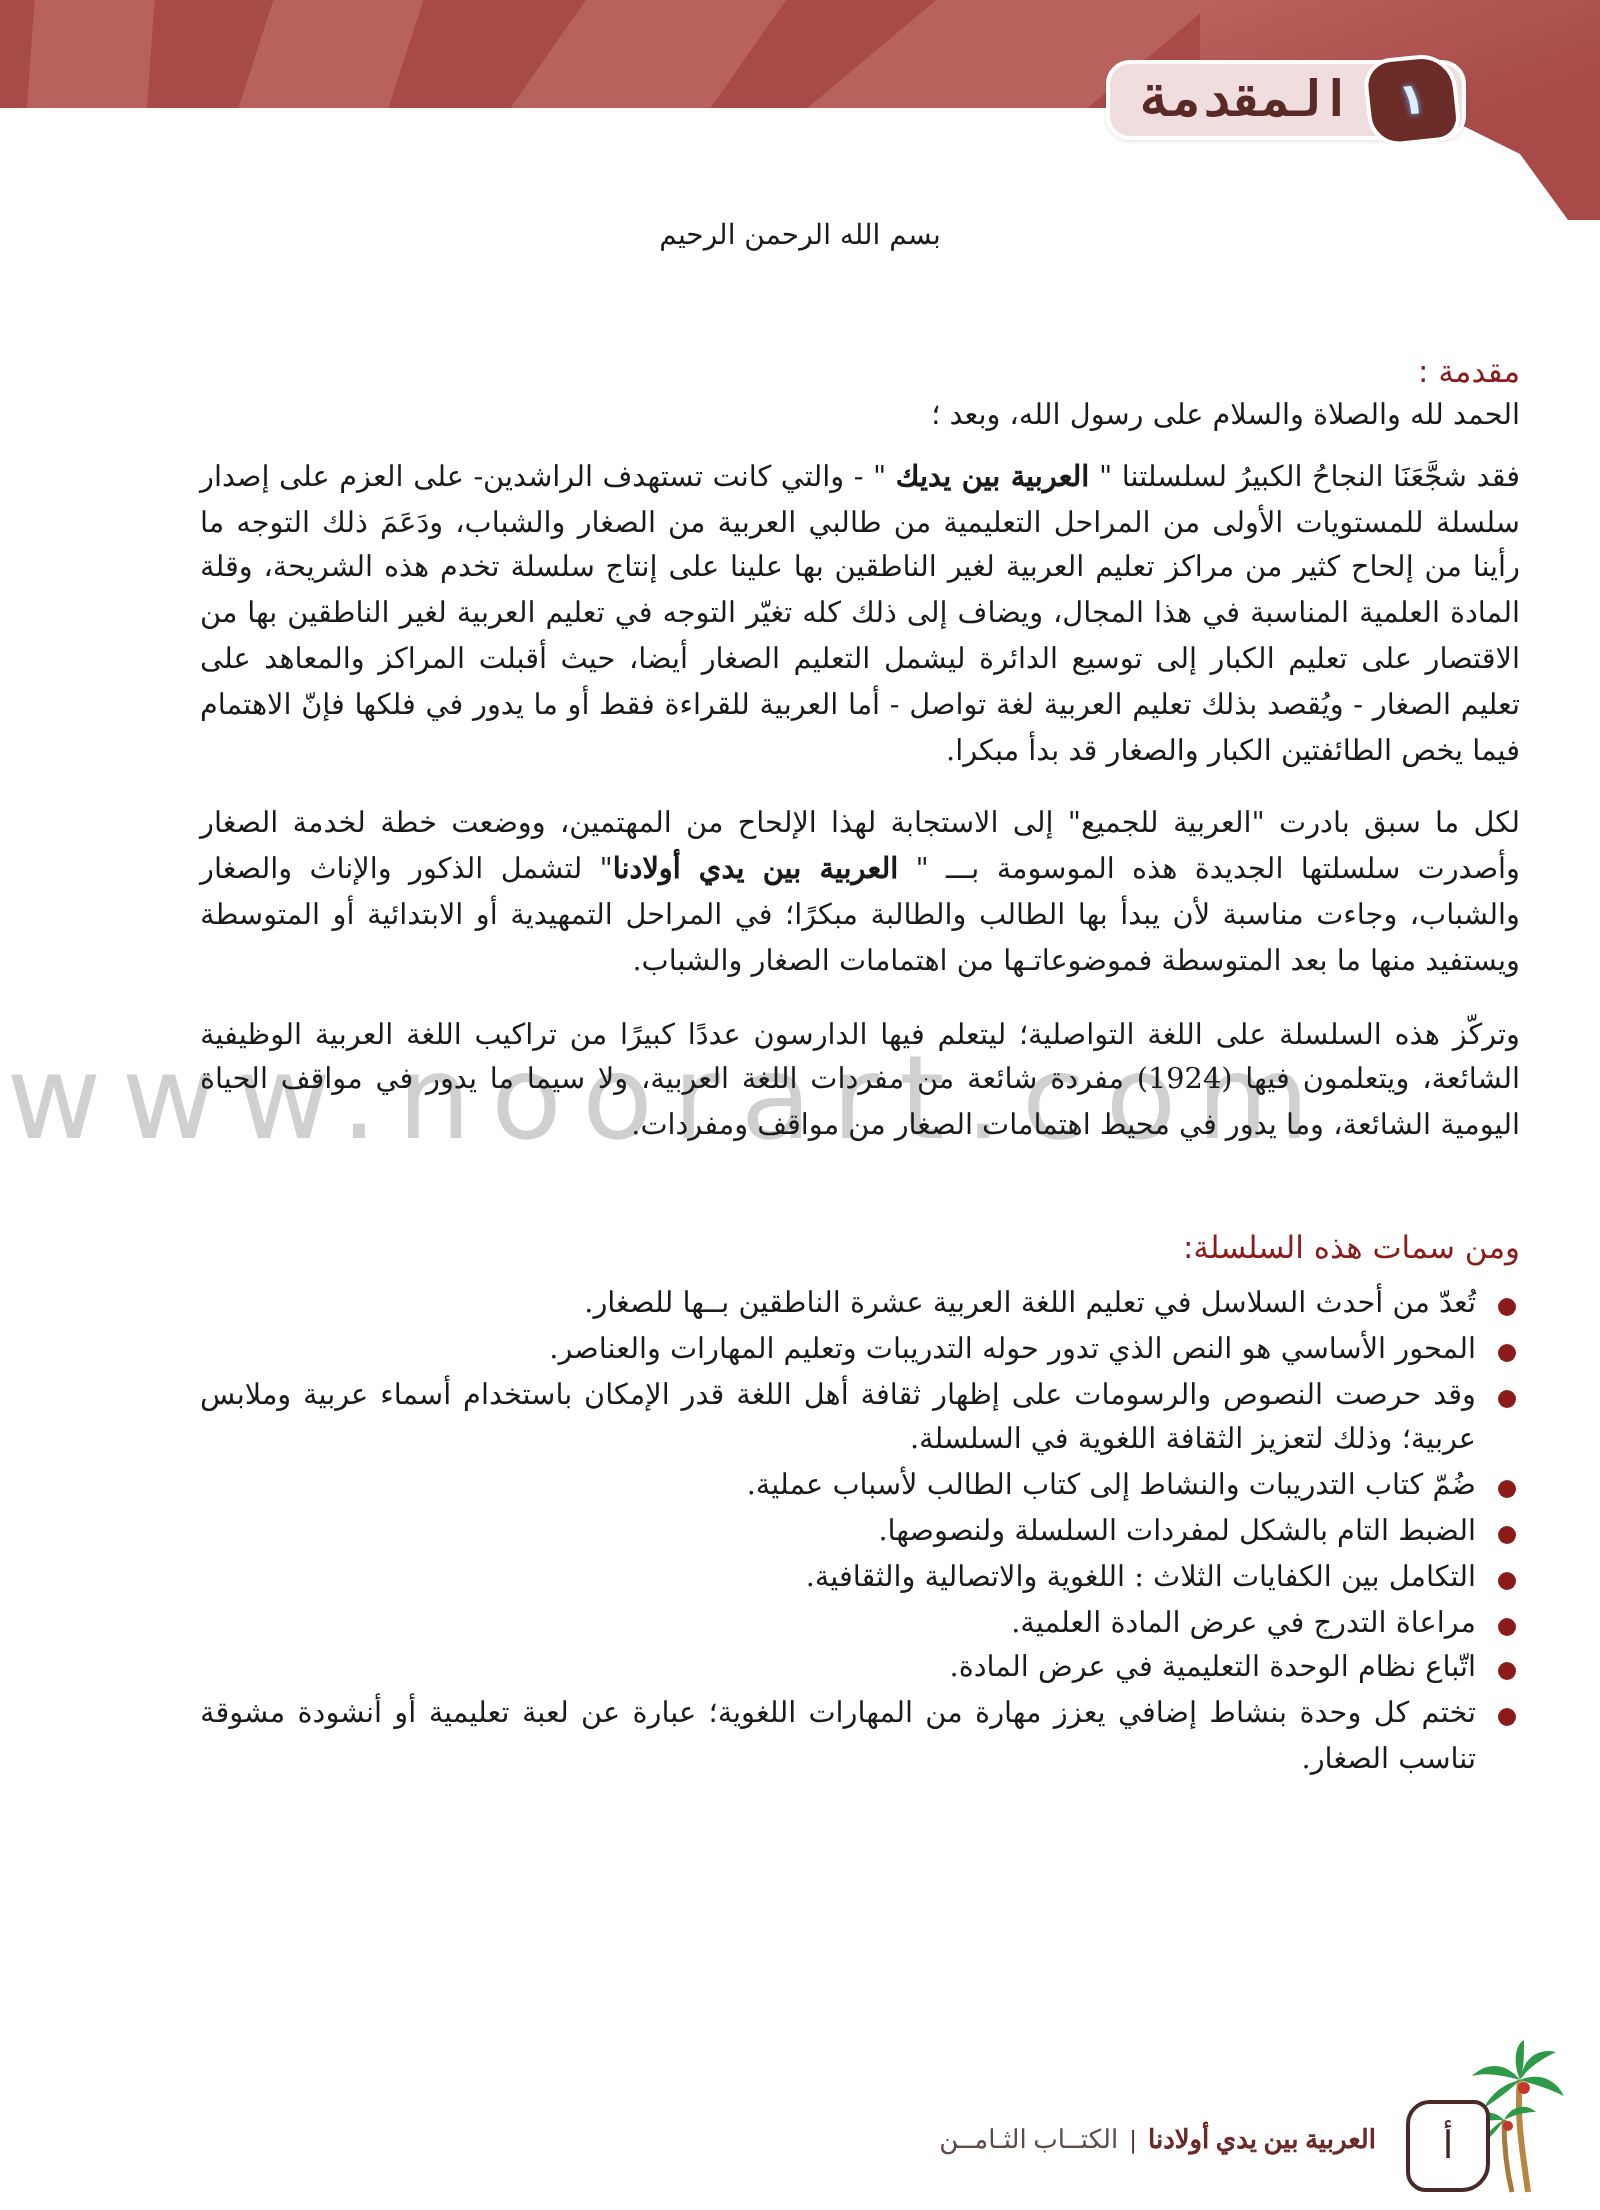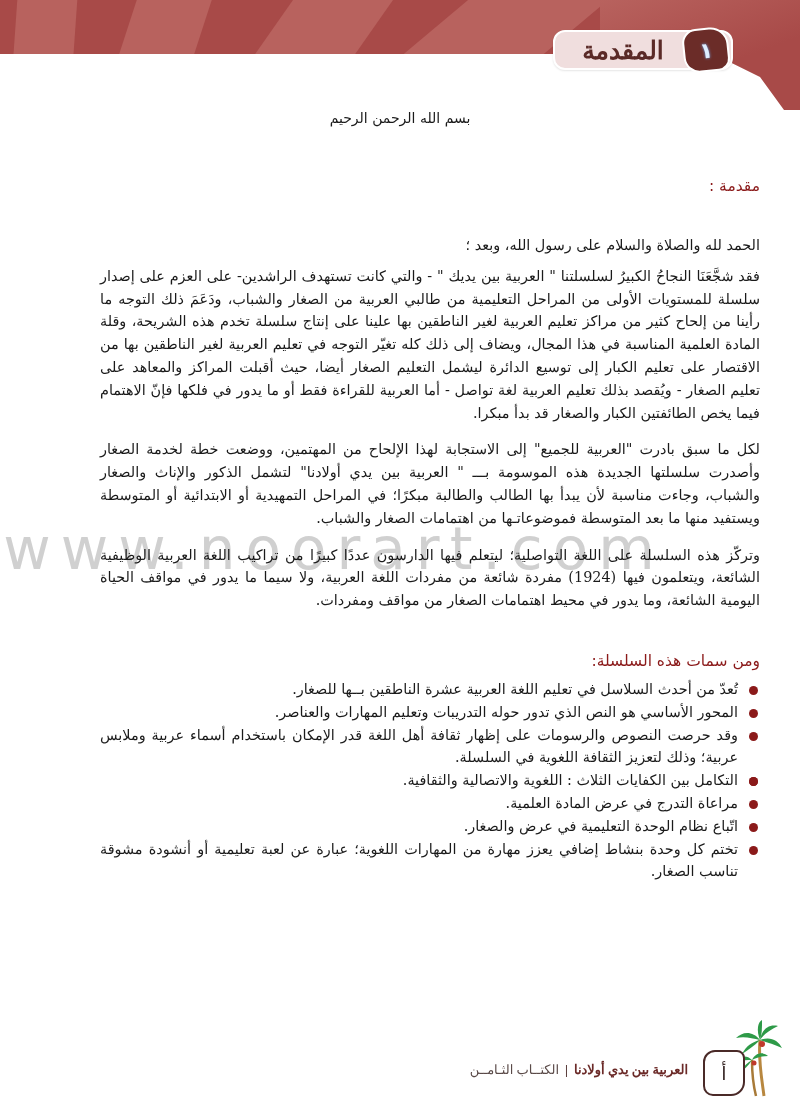--- a/index.html
+++ b/index.html
@@ -17,21 +17,21 @@
       background: linear-gradient(160deg, #b8625e 0%, #a84a48 60%);
       clip-path: polygon(0 0, 100% 0, 100% 100%, 92% 100%, 80% 70%, 60% 52%, 30% 49%, 0 49%);
     }
     .title-pill {
       position: absolute; left: 553px; top: 30px; width: 180px; height: 40px;
       background: #f0dede; border-radius: 12px; border: 2px solid #ffffff;
       display: flex; align-items: center; justify-content: center;
       box-shadow: 0 1px 2px rgba(0,0,0,0.1);
     }
     .title-text {
-      font-family: Liberation Serif, serif; font-weight: bold; font-size: 25px; color: #5a2a27;
+      font-family: Liberation Mono, monospace; font-weight: bold; font-size: 25px; color: #5a2a27;
       direction: rtl; margin-right: 40px;
     }
     .chapter-badge {
       position: absolute; left: 683px; top: 28px; width: 46px; height: 44px;
       background: #6b2c28; border-radius: 14px 18px 12px 16px; border: 2px solid #ffffff;
       transform: rotate(-6deg);
       display: flex; align-items: center; justify-content: center;
     }
     .chapter-num {
       font-family: "DejaVu Sans", sans-serif; font-weight: bold; font-size: 22px; color: #dfeeff;
@@ -46,22 +46,22 @@
 
     
     .content {
       position: absolute; left: 100px; width: 660px; top: 175px; direction: rtl; text-align: justify;
       font-family: "DejaVu Serif", serif; font-size: 14.4px; line-height: 22.8px;
     }
     .section-heading {
       color: #8b1a1a; font-family: "DejaVu Sans", sans-serif; font-weight: normal; font-size: 15.5px; line-height: 22px;
     }
     .para { margin-bottom: 14px; text-align-last: right; }
-    .bold { font-weight: normal; }
-    .greeting { margin-bottom: 8px; margin-top: 37px; }
+    .bold { font-weight: bold; }
+    .greeting { margin-bottom: 8px; }
 
     .features-heading { margin-top: 38px; margin-bottom: 6px; }
     ul.features { list-style: none; padding-right: 0; }
     ul.features li { position: relative; padding-right: 22px; line-height: 22.8px; }
     ul.features li .bullet {
       position: absolute; right: 2px; top: 8px; width: 9px; height: 9px; border-radius: 50%;
       background: #8b1a1a;
     }
 
     
@@ -126,24 +126,25 @@
   </p>
 
   <p class="para">وتركّز هذه السلسلة على اللغة التواصلية؛ ليتعلم فيها الدارسون عددًا كبيرًا من تراكيب اللغة العربية الوظيفية الشائعة، ويتعلمون فيها (1924) مفردة شائعة من مفردات اللغة العربية، ولا سيما ما يدور في مواقف الحياة اليومية الشائعة، وما يدور في محيط اهتمامات الصغار من مواقف ومفردات.</p>
 
   <div class="section-heading features-heading">ومن سمات هذه السلسلة:</div>
 
   <ul class="features">
     <li><span class="bullet"></span><span>تُعدّ من أحدث السلاسل في تعليم اللغة العربية عشرة الناطقين بــها للصغار.</span></li>
     <li><span class="bullet"></span><span>المحور الأساسي هو النص الذي تدور حوله التدريبات وتعليم المهارات والعناصر.</span></li>
     <li><span class="bullet"></span><span>وقد حرصت النصوص والرسومات على إظهار ثقافة أهل اللغة قدر الإمكان باستخدام أسماء عربية وملابس عربية؛ وذلك لتعزيز الثقافة اللغوية في السلسلة.</span></li>
-    <li><span class="bullet"></span></li>
+    <li><span class="bullet"></span><span>ضُمّ كتاب التدريبات والنشاط إلى كتاب الطالب لأسباب عملية.</span></li>
+    <li><span class="bullet"></span><span>الضبط التام بالشكل لمفردات السلسلة ولنصوصها.</span></li>
     <li><span class="bullet"></span><span>التكامل بين الكفايات الثلاث : اللغوية والاتصالية والثقافية.</span></li>
     <li><span class="bullet"></span><span>مراعاة التدرج في عرض المادة العلمية.</span></li>
-    <li><span class="bullet"></span><span>اتّباع نظام الوحدة التعليمية في عرض والصغار.</span></li>
+    <li><span class="bullet"></span><span>اتّباع نظام الوحدة التعليمية في عرض المادة.</span></li>
     <li><span class="bullet"></span><span>تختم كل وحدة بنشاط إضافي يعزز مهارة من المهارات اللغوية؛ عبارة عن لعبة تعليمية أو أنشودة مشوقة تناسب الصغار.</span></li>
   </ul>
 </div>
 
 <div class="footer" style="background:#ffffff;">
   <svg class="palm" viewBox="0 0 50 78">
     <path d="M28 20 C26 40 30 60 32 76" stroke="#b8873f" stroke-width="3" fill="none"></path>
     <path d="M20 40 C20 55 22 68 24 76" stroke="#a87a38" stroke-width="2.5" fill="none"></path>
     <g fill="#2e9a48">
       <path d="M28 20 C20 10 10 12 4 18 C12 16 20 18 28 20Z"></path>

